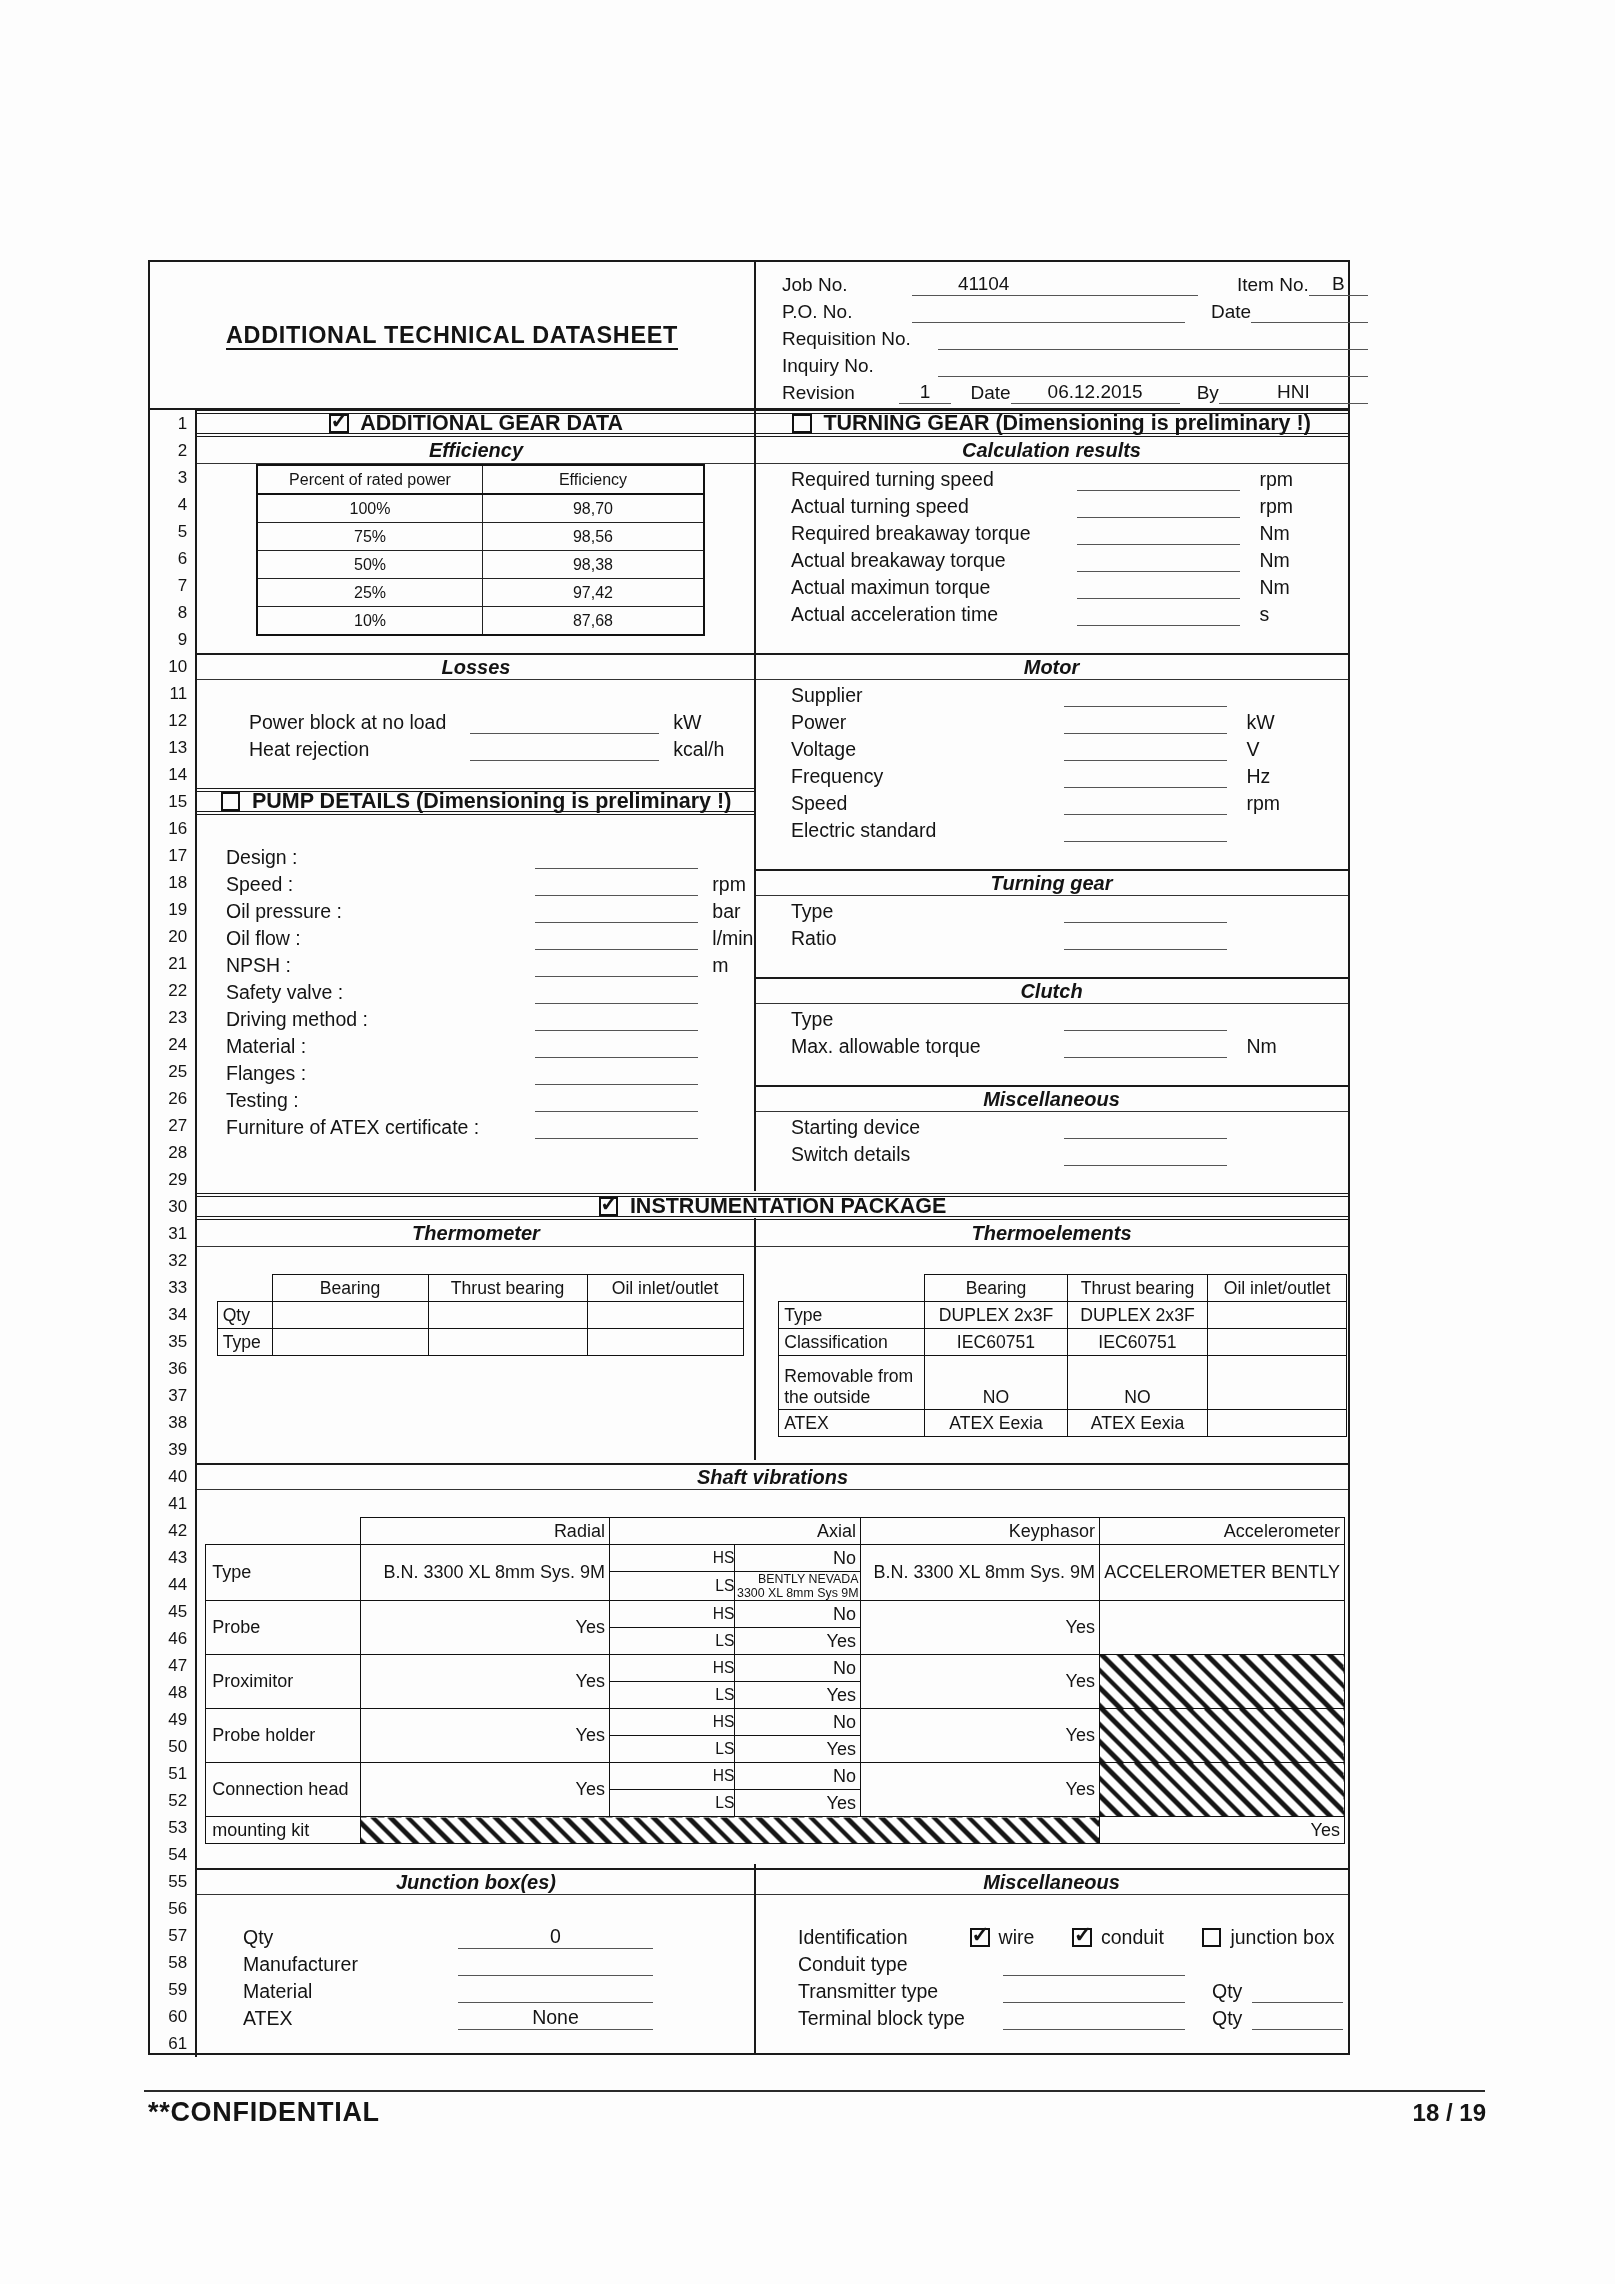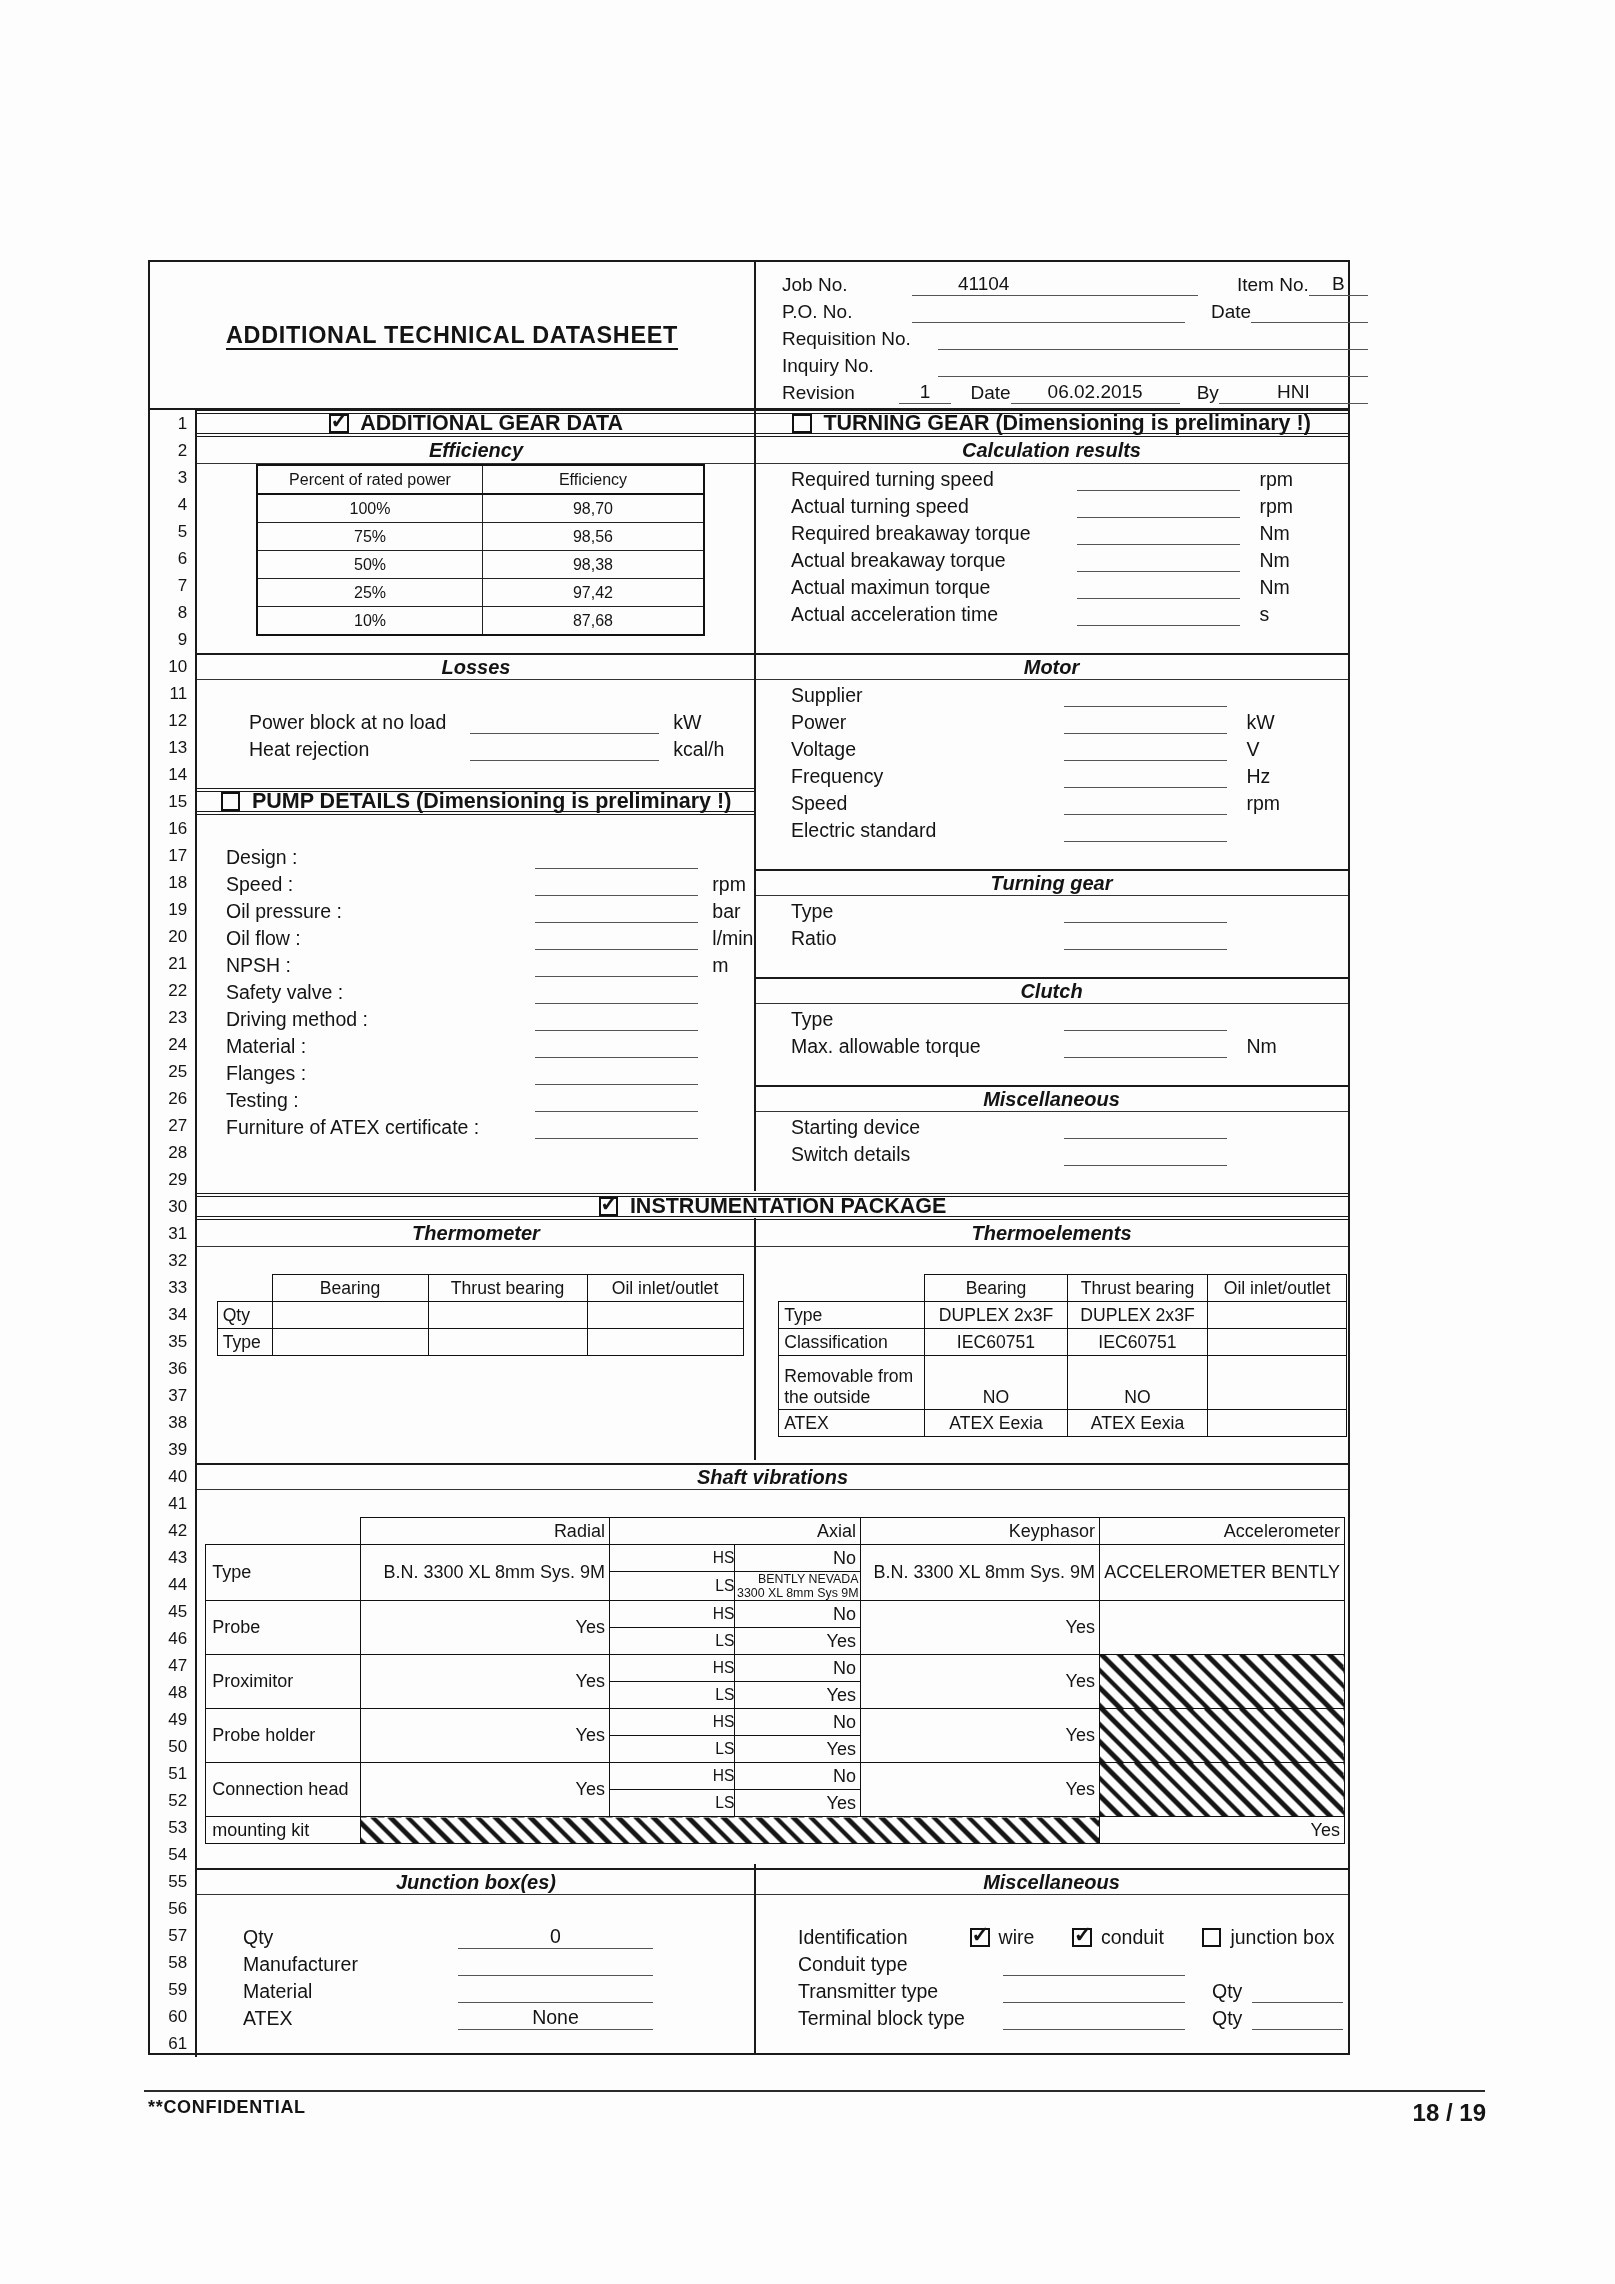--- a/index.html
+++ b/index.html
@@ -63,21 +63,21 @@
   .sht td,.sht th{border:1.6px solid #111;font-size:18px;font-weight:normal;padding:0 3.9px;
                   text-align:right;box-sizing:border-box;overflow:hidden;}
   .sht .lab{text-align:left;padding-left:6.5px;}
   .sht .nob{border:none;background:transparent;}
   .sht .mini{font-size:15.6px;padding:0;}
   .sht .small{font-size:12.4px;padding:0 1.3px;}
   .sht .hsrow td{height:27px;}
   .hatch{background:repeating-linear-gradient(45deg,#161616 0 4.6px,#fff 4.6px 12.4px);}
   
   .footline{position:absolute;left:144px;top:2090px;width:1341px;border-top:2px solid #2a2a2a;}
-  .conf{position:absolute;left:148px;top:2097px;font-size:18px;font-weight:bold;letter-spacing:0.7px;}
+  .conf{position:absolute;left:148px;top:2097px;font-size:27px;font-weight:bold;letter-spacing:0.7px;}
   .pageno{position:absolute;right:130px;top:2099px;font-size:24px;font-weight:bold;}
 </style>
 </head>
 <body>
 
 <div class="page">
 
   <div class="topband">
     <div class="tb-left">
       <span class="doc-title">ADDITIONAL TECHNICAL DATASHEET</span>
@@ -107,21 +107,21 @@
         <span class="lbl" style="width:156px">Inquiry No.</span>
         <span class="ul" style="flex:1"></span>
       </div>
       <div class="hrow">
         <span class="lbl" style="width:117px">Revision</span>
         <span class="ul" style="width:52px">
             <span>1</span>
           </span>
         <span class="lbl" style="margin-left:19.5px">Date</span>
         <span class="ul" style="width:169px">
-            <span>06.02.2015</span>
+            <span>06.12.2015</span>
           </span>
         <span class="lbl" style="margin-left:17px">By</span>
         <span class="ul" style="flex:1">
             <span>HNI</span>
           </span>
       </div>
     </div>
   </div>
 
   <div class="body">

